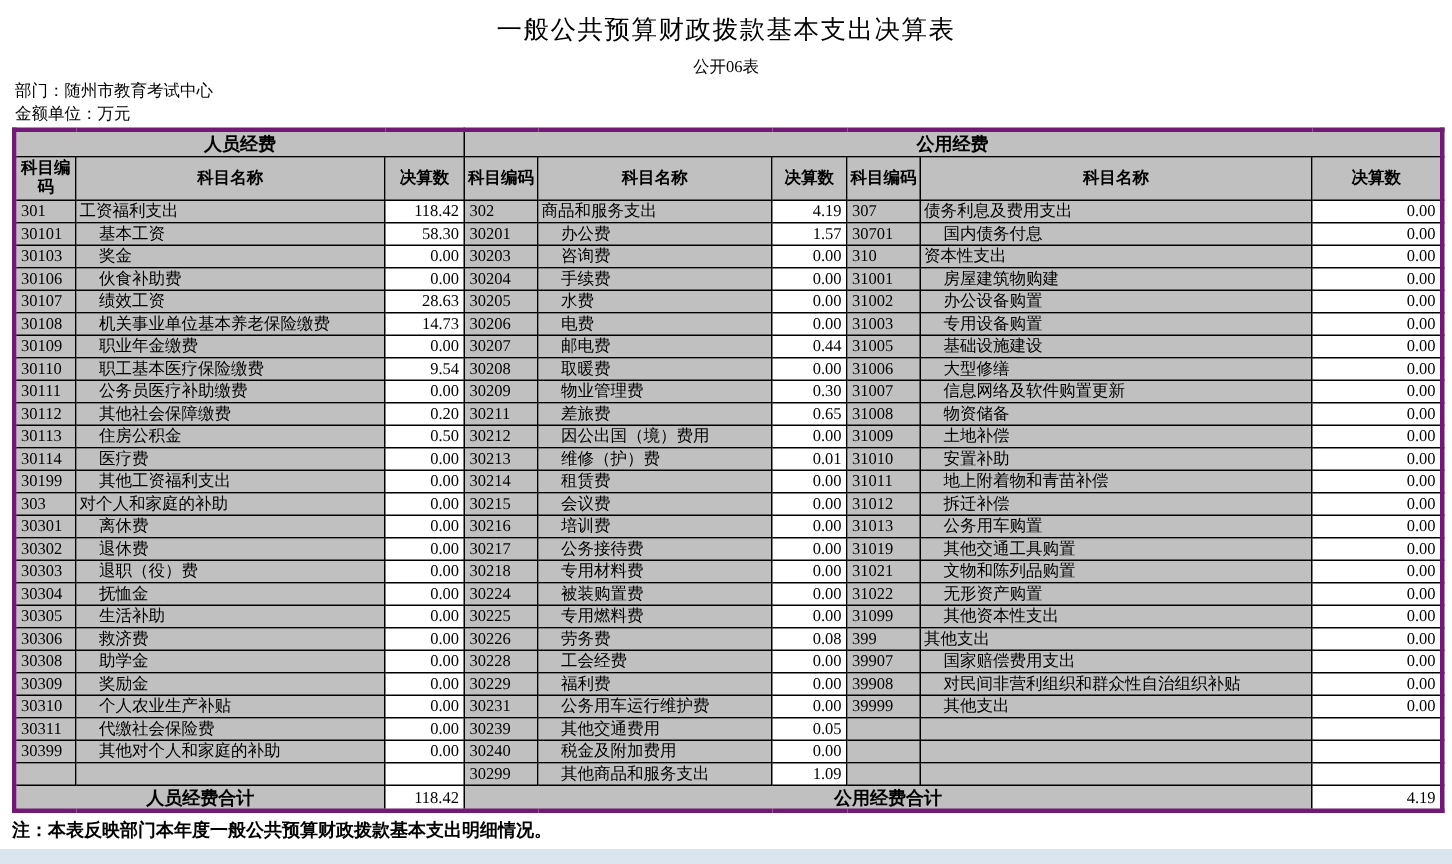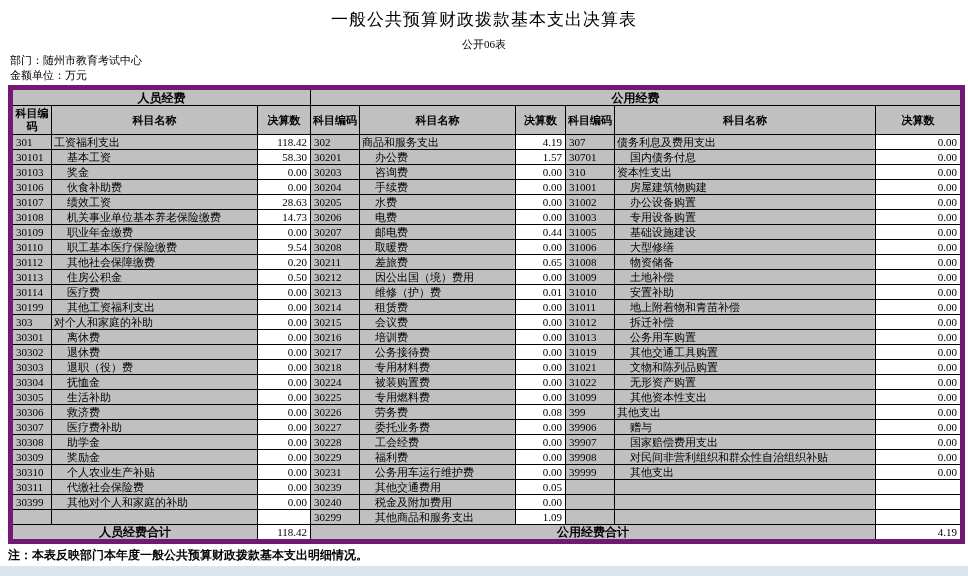--- a/index.html
+++ b/index.html
@@ -27,21 +27,21 @@
     justify-content: space-between;
     font-size: 11px;
     margin: 1px 10px 2px 10px;
     flex-direction: column;
   }
   table.main {
     table-layout: fixed;
     border-collapse: collapse;
     width: 952px;
     margin: 0 8px;
-    border: 5px solid #701a75;
+    border: 3px solid #701a75;
   }
   td, th {
     border: 1px solid #000;
     background: #c0c0c0;
     font-size: 11px;
     height: 15px;
     line-height: 14px;
     padding: 0 2px;
     overflow: hidden;
     white-space: nowrap;
@@ -208,20 +208,31 @@
         <td class="name">职工基本医疗保险缴费</td>
         <td class="val">9.54</td>
         <td class="code">30208</td>
         <td class="name">取暖费</td>
         <td class="val">0.00</td>
         <td class="code">31006</td>
         <td class="name">大型修缮</td>
         <td class="val">0.00</td>
       </tr>
       <tr>
+        <td class="code">30111</td>
+        <td class="name">公务员医疗补助缴费</td>
+        <td class="val">0.00</td>
+        <td class="code">30209</td>
+        <td class="name">物业管理费</td>
+        <td class="val">0.30</td>
+        <td class="code">31007</td>
+        <td class="name">信息网络及软件购置更新</td>
+        <td class="val">0.00</td>
+      </tr>
+      <tr>
         <td class="code">30112</td>
         <td class="name">其他社会保障缴费</td>
         <td class="val">0.20</td>
         <td class="code">30211</td>
         <td class="name">差旅费</td>
         <td class="val">0.65</td>
         <td class="code">31008</td>
         <td class="name">物资储备</td>
         <td class="val">0.00</td>
       </tr>
@@ -326,31 +337,20 @@
       </tr>
       <tr>
         <td class="code">30306</td>
         <td class="name">救济费</td>
         <td class="val">0.00</td>
         <td class="code">30226</td>
         <td class="name">劳务费</td>
         <td class="val">0.08</td>
         <td class="code">399</td>
         <td class="name top">其他支出</td>
-        <td class="val">0.00</td>
-      </tr>
-      <tr>
-        <td class="code">30307</td>
-        <td class="name">医疗费补助</td>
-        <td class="val">0.00</td>
-        <td class="code">30227</td>
-        <td class="name">委托业务费</td>
-        <td class="val">0.00</td>
-        <td class="code">39906</td>
-        <td class="name">赠与</td>
         <td class="val">0.00</td>
       </tr>
       <tr>
         <td class="code">30308</td>
         <td class="name">助学金</td>
         <td class="val">0.00</td>
         <td class="code">30228</td>
         <td class="name">工会经费</td>
         <td class="val">0.00</td>
         <td class="code">39907</td>

